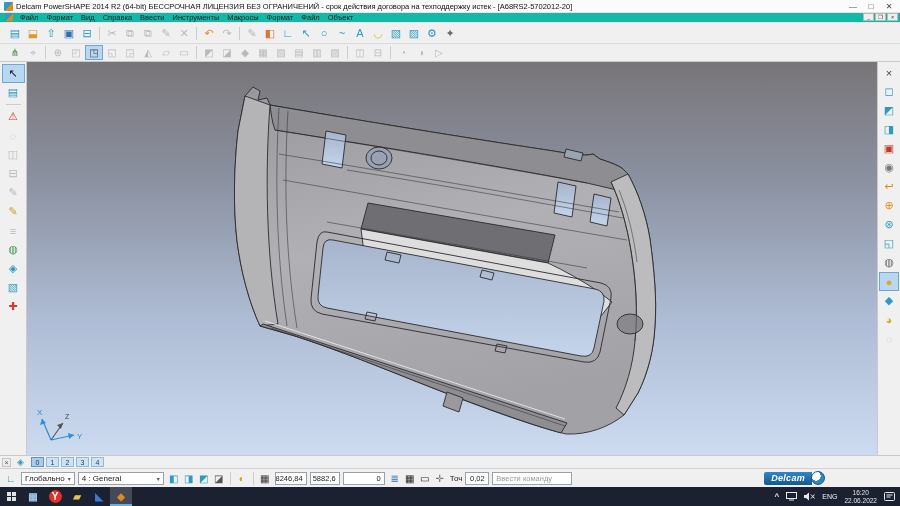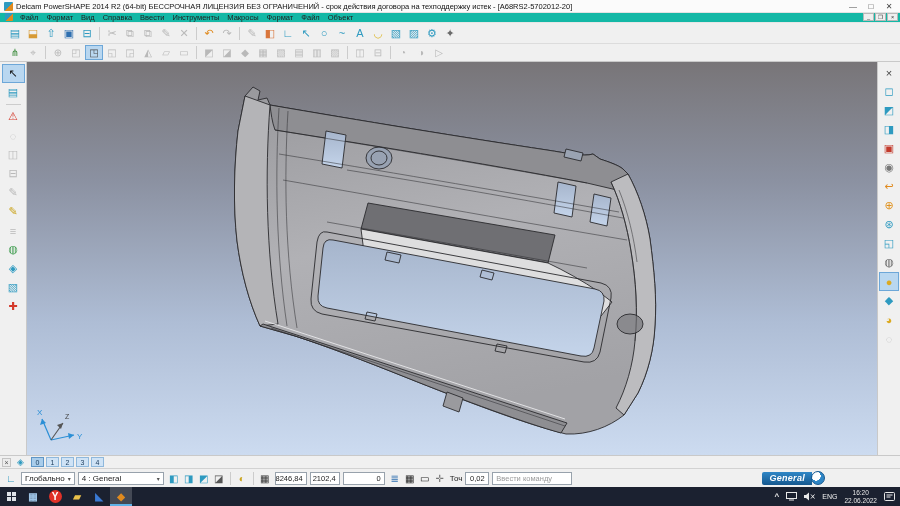--- a/index.html
+++ b/index.html
@@ -322,34 +322,34 @@
   <span class="sb-ic" style="color: rgb(46, 154, 192);">◧</span>
       <span class="sb-ic" style="color: rgb(46, 154, 192);">◨</span>
       <span class="sb-ic" style="color: rgb(46, 154, 192);">◩</span>
       <span class="sb-ic" style="color: rgb(85, 85, 85);">◪</span>
       <span class="tsep"></span>
       <span class="sb-ic" style="color: rgb(202, 164, 30);">◐</span>
       <span class="tsep"></span>
       <span class="sb-ic" style="color: rgb(51, 51, 51);">▦</span>
     </span>
   <span class="field" style="width:32px">8246,84</span>
-  <span class="field" style="width:30px">2102,4</span>
+  <span class="field" style="width:30px">5882,6</span>
   <span class="field" style="width:42px">0</span>
   <span style="display:flex;align-items:center;gap:1px">
 
   <span class="sb-ic" style="color: rgb(46, 111, 176);">≣</span>
       <span class="sb-ic disabled">▦</span>
       <span class="sb-ic disabled">▭</span>
       <span class="sb-ic" style="color: rgb(119, 119, 119);">✛</span>
     </span>
   <span>Точ</span>
   <span class="field" style="width:24px;justify-content:center">0,02</span>
   <input class="cmd" placeholder="Ввести команду" style="">
   <span class="delcam">
-    <span class="delcam-badge">General</span>
+    <span class="delcam-badge">Delcam</span>
     <span class="delcam-circle"></span>
   </span>
   <span class="sb-space"></span>
 </div>
 
 <div class="taskbar">
   <span class="startbtn">
     <span class="winlogo">
         <span></span>
         <span></span>

